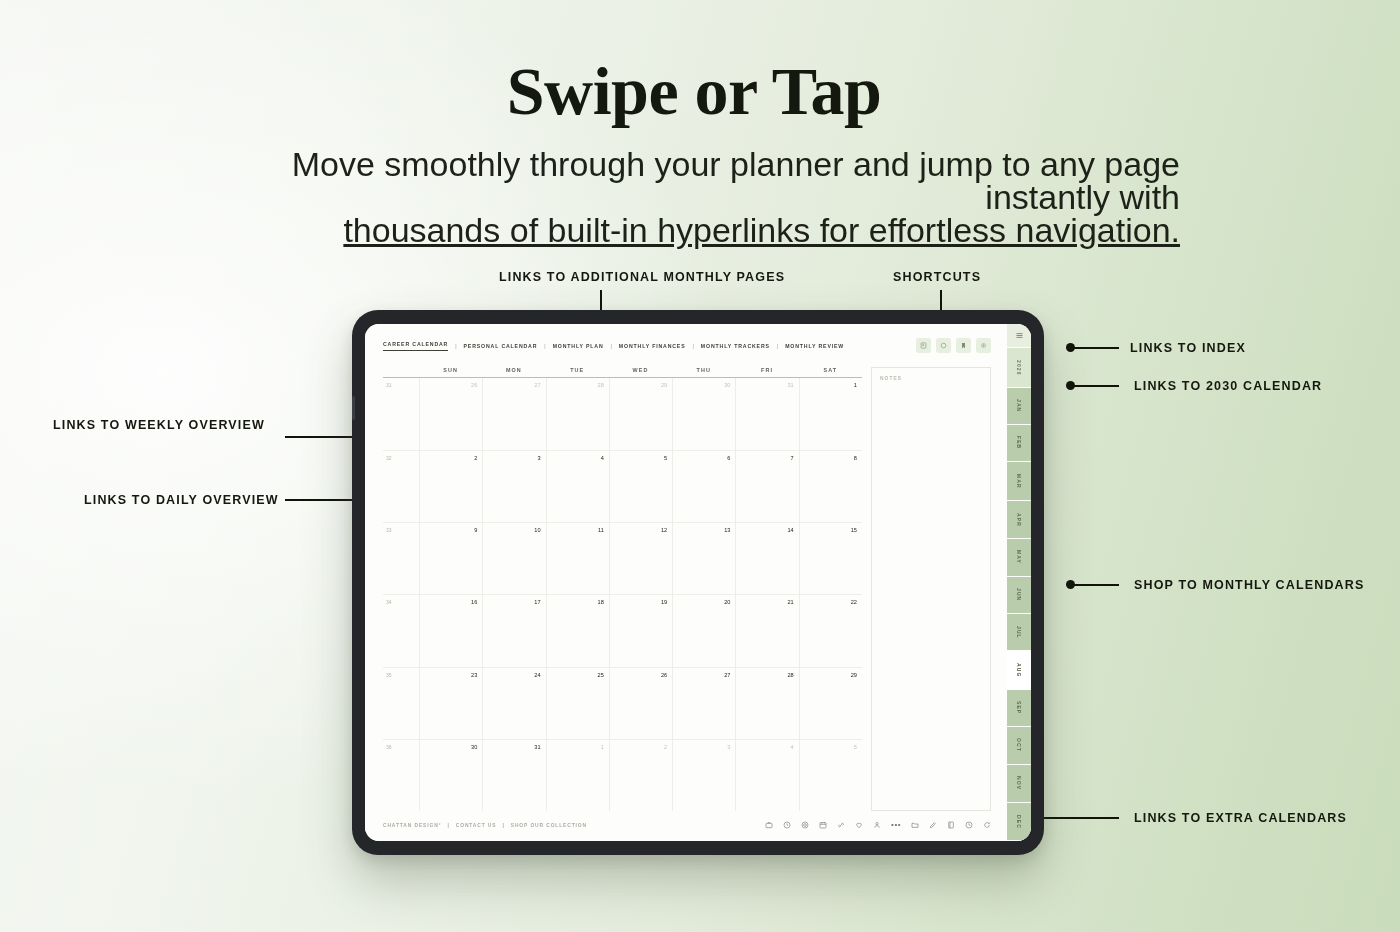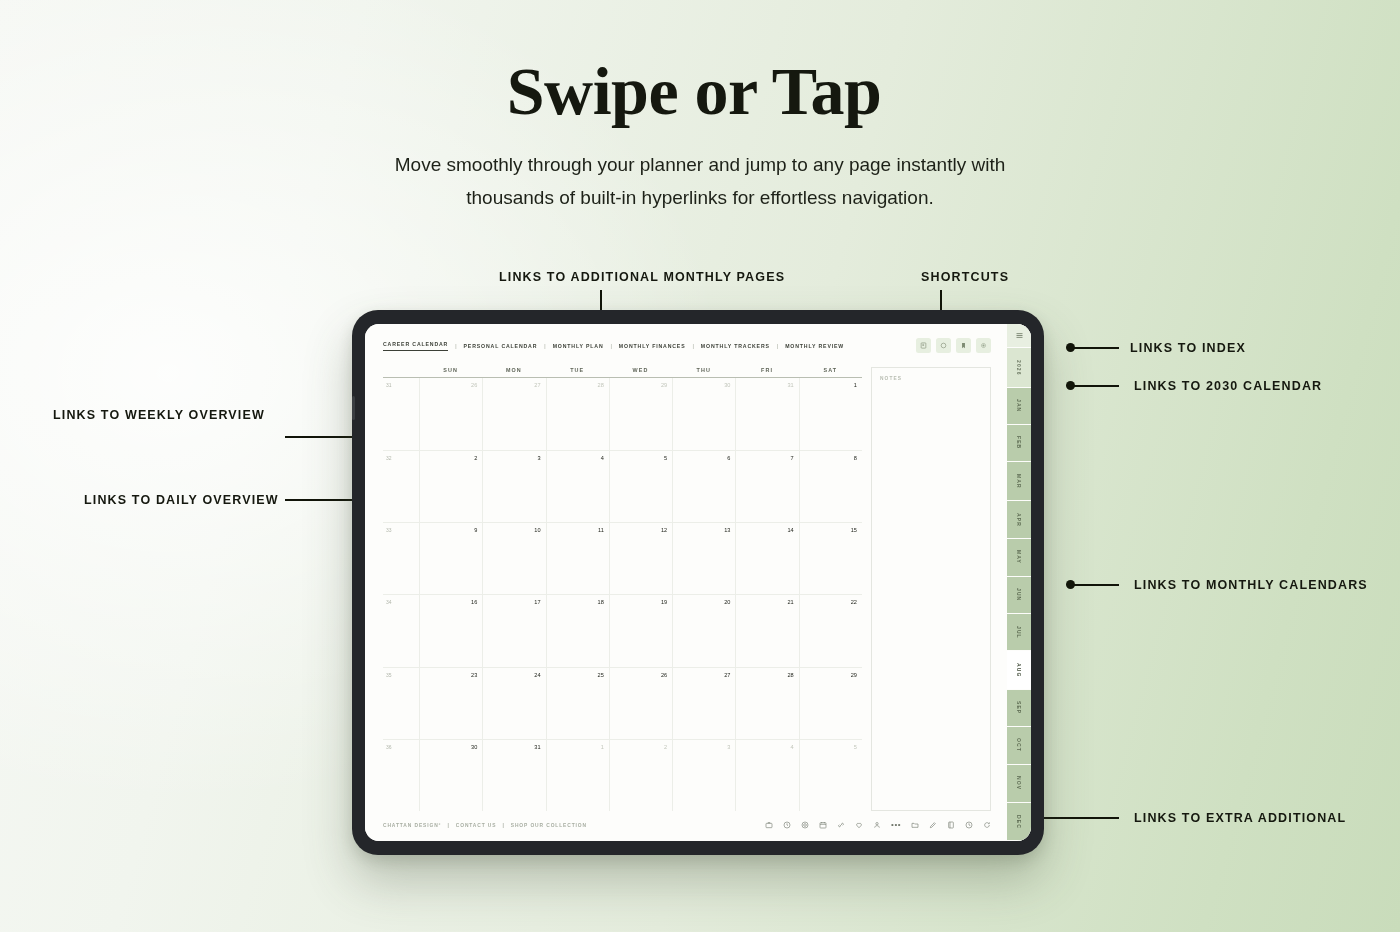--- a/index.html
+++ b/index.html
@@ -19,24 +19,24 @@
   
   .headline {
     position: absolute; top: 52px; left: 0; width: 1388px;
     text-align: center;
     font-family: "Liberation Serif", serif;
     font-size: 68px; font-weight: 700; color: #15180f;
     letter-spacing: -0.5px;
   }
   .subhead {
     position: absolute; top: 148px; left: 220px; width: 960px;
-    text-align: center; color: #1d2118;
-    font-size: 19px; line-height: 33px; font-weight: 400;
-  }
-  .subhead .l2 { display: block; }
+    text-align: right; color: #1d2118;
+    font-size: 34px; line-height: 33px; font-weight: 400;
+  }
+  .subhead .l2 { display: block; text-decoration: underline; }
 
   
   .callout {
     position: absolute;
     font-size: 12.5px; font-weight: 700; letter-spacing: 1.15px;
     color: #15180f; white-space: nowrap;
   }
   .lead { position: absolute; background: #111409; height: 1.6px; }
   .lead-v { position: absolute; background: #111409; width: 1.6px; }
   .dot {
@@ -194,45 +194,45 @@
 <div class="headline">Swipe or Tap</div>
 <div class="subhead">
   <span>Move smoothly through your planner and jump to any page instantly with</span>
   <span class="l2">thousands of built-in hyperlinks for effortless navigation.</span>
 </div>
 
 <div class="callout" style="left:451px; top:270px;padding-left:48px;">LINKS TO ADDITIONAL MONTHLY PAGES</div>
 <div class="lead-v" style="left:600px; top:290px; height:55px;"></div>
 <div class="dot" style="left:596px; top:341px;"></div>
 
-<div class="callout" style="left:893px; top:270px;margin-left:28px;">SHORTCUTS</div>
+<div class="callout" style="left:893px; top:270px;">SHORTCUTS</div>
 <div class="lead-v" style="left:940px; top:290px; height:55px;"></div>
 <div class="dot" style="left:936px; top:341px;"></div>
 
-<div class="callout" style="left:53px; top:408px;">LINKS TO WEEKLY OVERVIEW</div>
+<div class="callout" style="left:53px; top:418px;">LINKS TO WEEKLY OVERVIEW</div>
 <div class="lead" style="left:285px; top:436px; width:114px;"></div>
 <div class="dot" style="left:394px; top:432px;"></div>
 
 <div class="callout" style="left:70px; top:493px;padding-left:14px;">LINKS TO DAILY OVERVIEW</div>
 <div class="lead" style="left:285px; top:499px; width:170px;"></div>
 <div class="dot" style="left:450px; top:495px;"></div>
 
 <div class="callout" style="left:1130px; top:341px;">LINKS TO INDEX</div>
 <div class="lead" style="left:1073px; top:347px; width:46px;"></div>
 <div class="dot" style="left:1066px; top:343px;"></div>
 
 <div class="callout" style="left:1134px; top:379px;">LINKS TO 2030 CALENDAR</div>
 <div class="lead" style="left:1073px; top:385px; width:46px;"></div>
 <div class="dot" style="left:1066px; top:381px;"></div>
 
-<div class="callout" style="left:1134px; top:578px;">LINKS TO MONTHLY CALENDARS</div>
+<div class="callout" style="left:1134px; top:578px;">SHOP TO MONTHLY CALENDARS</div>
 <div class="lead" style="left:1073px; top:584px; width:46px;"></div>
 <div class="dot" style="left:1066px; top:580px;"></div>
 
-<div class="callout" style="left:1134px; top:811px;">LINKS TO EXTRA ADDITIONAL</div>
+<div class="callout" style="left:1134px; top:811px;">LINKS TO EXTRA CALENDARS</div>
 <div class="lead" style="left:995px; top:817px; width:124px;"></div>
 <div class="dot" style="left:988px; top:813px;"></div>
 
 <div class="tablet">
   <div class="screen">
 
     <div class="page">
 
       <div class="topbar">
         <div class="navlinks">

